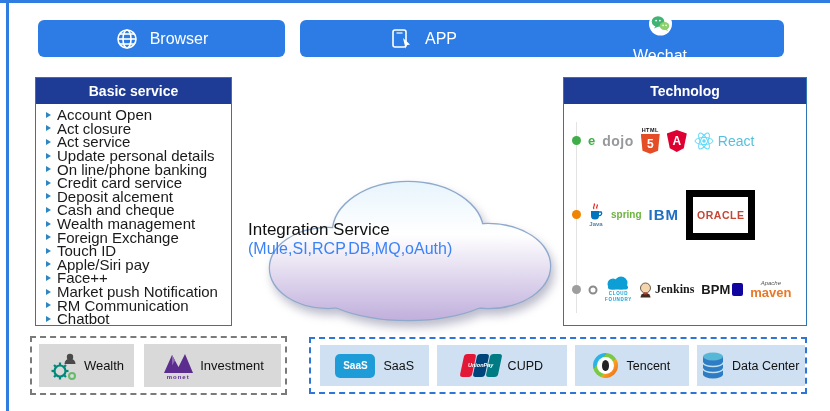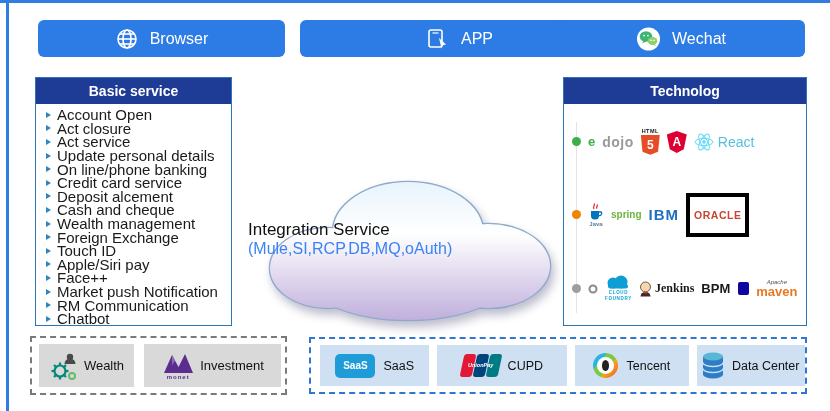--- a/index.html
+++ b/index.html
@@ -55,29 +55,29 @@
   .html5-shield{width:19px;height:20px;background:#e44d26;color:#fff;font-weight:bold;font-size:12px;
     display:flex;align-items:center;justify-content:center;
     clip-path:polygon(0 0,100% 0,91% 86%,50% 100%,9% 86%);}
   .ng-shield{width:20px;height:22px;background:#dd0031;color:#fff;font-weight:bold;font-size:12px;
     display:flex;align-items:center;justify-content:center;
     clip-path:polygon(50% 0,100% 17%,85% 83%,50% 100%,15% 83%,0 17%);}
   .react-wrap{display:flex;align-items:center;gap:4px;}
   .react-text{color:#53c1de;font-size:14px;}
   .spring{color:#6db33f;font-weight:bold;font-size:10px;}
   .ibm{color:#1f70c1;font-weight:bold;font-size:15px;letter-spacing:1px;}
-  .oracle{color:#c74634;font-weight:bold;font-size:10.5px;border:4px solid #000000;
+  .oracle{color:#c74634;font-weight:bold;font-size:10.5px;border:7px solid #000000;
     padding:12px 4px;background:#fff;letter-spacing:0.5px;}
   .java-wrap{display:flex;flex-direction:column;align-items:center;line-height:1;}
   .java-text{font-size:6px;color:#5382a1;font-weight:bold;}
   .cf-logo{display:flex;flex-direction:column;align-items:center;line-height:1.3;}
   .cf-text{font-size:4.5px;font-weight:bold;color:#0c9ed5;letter-spacing:0.7px;}
   .jenkins-wrap{display:flex;align-items:center;gap:3px;}
   .jenkins-text{font-family:"Liberation Serif",serif;font-weight:bold;font-size:12px;color:#1a1a1a;}
-  .bpm-wrap{display:flex;align-items:center;gap:8px;}
+  .bpm-wrap{display:flex;align-items:center;gap:2px;}
   .bpm-text{font-weight:bold;font-size:13px;color:#1a1a1a;}
   .bpm-box{width:11px;height:13px;background:#10069f;border-radius:2px;}
   .maven-wrap{display:flex;flex-direction:column;align-items:center;line-height:1;}
   .maven-apache{font-size:6px;color:#555;font-style:italic;}
   .maven-text{font-size:13px;font-weight:bold;color:#e97826;}
   .tools-ring{flex:0 0 auto;}
 
   
   .wealth-group{position:absolute;left:30px;top:336px;width:257px;height:59px;
     border:2px dashed #7a7a7a;box-sizing:border-box;display:flex;align-items:center;gap:10px;padding-left:7px;}
@@ -114,30 +114,30 @@
     <svg width="24" height="24" viewBox="0 0 24 24" fill="none" stroke="#ffffff" stroke-width="1.6">
       <circle cx="12" cy="12" r="9"></circle>
       <ellipse cx="12" cy="12" rx="4" ry="9"></ellipse>
       <line x1="3" y1="12" x2="21" y2="12"></line>
       <line x1="4.5" y1="7" x2="19.5" y2="7"></line>
       <line x1="4.5" y1="17" x2="19.5" y2="17"></line>
     </svg>
     <span>Browser</span>
   </div>
 
-  <div class="channel-btn" style="left:300px;width:247px;padding-left:36px;">
+  <div class="channel-btn" style="left:300px;width:247px;">
     <svg width="24" height="24" viewBox="0 0 24 24">
       <rect x="3" y="3" width="13" height="17" rx="2" fill="none" stroke="#ffffff" stroke-width="1.6"></rect>
       <line x1="6.5" y1="6" x2="12.5" y2="6" stroke="#ffffff" stroke-width="1.2"></line>
       <path d="M13 11 l7 6.5 -3.4 0.8 -1 3.4 z" fill="#ffffff"></path>
     </svg>
     <span>APP</span>
   </div>
 
-  <div class="channel-btn" style="left:557px;width:248px;">
+  <div class="channel-btn" style="left:536px;width:248px;flex-direction:column;">
     <svg width="25" height="24" viewBox="0 0 24 24">
       <circle cx="12" cy="12" r="11.5" fill="#ffffff"></circle>
       <ellipse cx="9.5" cy="9.5" rx="6.3" ry="5.3" fill="#3eb575"></ellipse>
       <path d="M5.5 16.5 l2 -3 2.5 1 z" fill="#3eb575"></path>
       <ellipse cx="16" cy="14" rx="4.8" ry="4" fill="#8ed06e"></ellipse>
       <path d="M19.5 19 l-1.6 -2.4 -2 0.8 z" fill="#8ed06e"></path>
       <circle cx="7.6" cy="8.6" r="0.9" fill="#ffffff"></circle>
       <circle cx="11.4" cy="8.6" r="0.9" fill="#ffffff"></circle>
       <circle cx="14.6" cy="13.4" r="0.8" fill="#ffffff"></circle>
       <circle cx="17.6" cy="13.4" r="0.8" fill="#ffffff"></circle>

